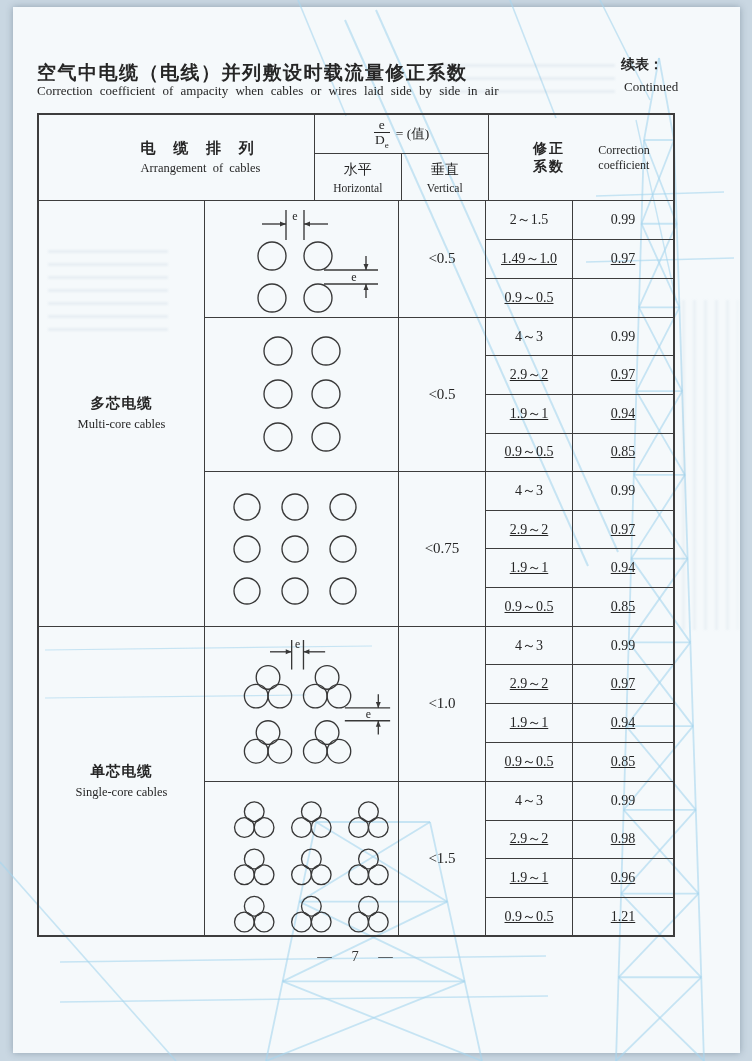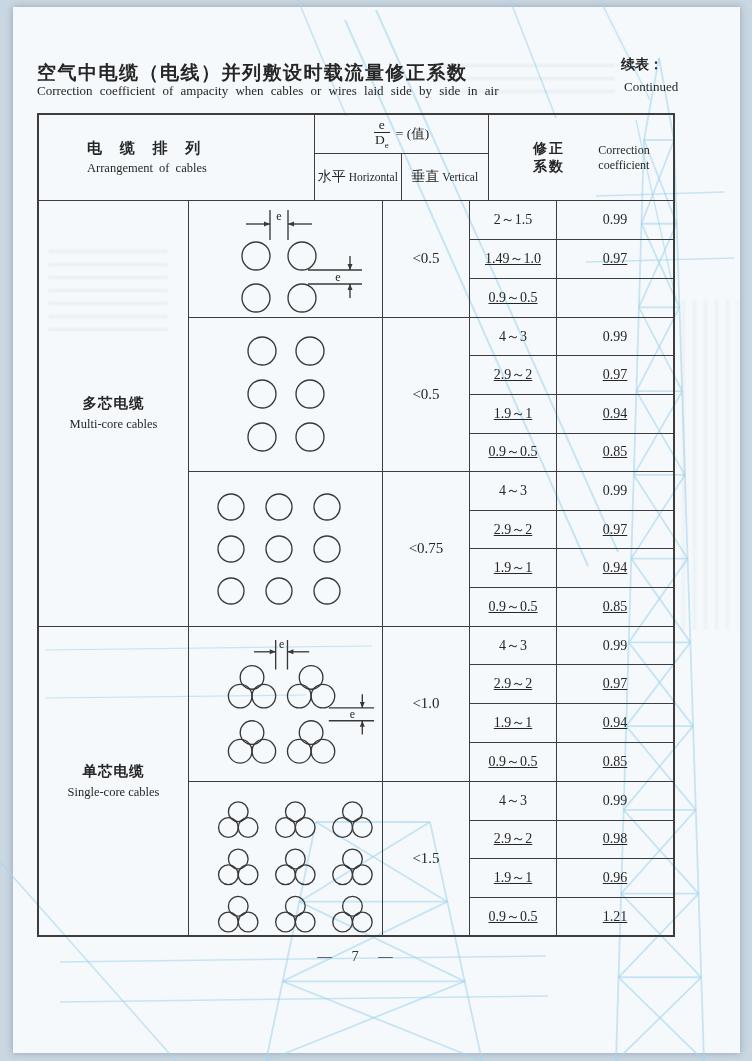--- a/index.html
+++ b/index.html
@@ -27,41 +27,41 @@
   .continued-zh{position:absolute; left:621px; top:56px; font-size:14px; font-weight:700;}
   .continued-en{position:absolute; left:624px; top:79px; font-size:13px;}
 
   .ctable{
     position:absolute; left:37px; top:113px; width:638px;
     border:2px solid var(--line); background:transparent;
     display:flex; flex-direction:column;
   }
   .thead{display:flex; height:86px; border-bottom:1.8px solid var(--line);}
   .th-arr{width:276px; border-right:1.6px solid var(--line);
-    display:flex; flex-direction:column; align-items:flex-start; justify-content:center; gap:3px;padding-left:48px;}
+    display:flex; flex-direction:column; align-items:center; justify-content:center; gap:3px;padding-left:48px;}
   .th-arr .zh{font-size:15px; letter-spacing:7px; font-weight:600;}
   .th-arr .en{font-size:12.5px; word-spacing:3px;}
   .th-ede{width:174px; border-right:1.6px solid var(--line); display:flex; flex-direction:column;}
   .formula-row{height:39px; border-bottom:1.6px solid var(--line);
     display:flex; align-items:center; justify-content:center; font-size:13.5px;}
   .frac{display:inline-flex; flex-direction:column; align-items:center; line-height:1.05; margin-right:6px;}
   .frac .num{padding:0 5px; border-bottom:1.1px solid var(--ink);}
   .frac .den sub{font-size:9px;}
   .hv-row{flex:1; display:flex;}
-  .hv{width:87px; display:flex; flex-direction:row; align-items:center; justify-content:center; gap:3px;}
+  .hv{width:87px; display:flex; flex-direction:column; align-items:center; justify-content:center; gap:3px;}
   .hv.first{border-right:1.6px solid var(--line);}
   .hv .zh{font-size:14px;}
   .hv .en{font-size:11.5px;}
   .th-coef{flex:1; display:flex; flex-direction:row; align-items:center; justify-content:center; gap:20px;margin-left:44px;}
   .th-coef .zh{font-size:14px; letter-spacing:2px; font-weight:600;}
   .th-coef .en{font-size:12px;}
 
   .section{display:flex;}
   .section + .section{border-top:1.8px solid var(--line);}
-  .cat-cell{width:150px; border-right:1.6px solid var(--line);
+  .cat-cell{width:166px; border-right:1.6px solid var(--line);
     display:flex; flex-direction:column; align-items:center; justify-content:center; gap:4px;}
   .cat-cell .zh{font-size:14.5px; letter-spacing:1px; font-weight:600;}
   .cat-cell .en{font-size:12.5px;}
   .blocks{flex:1; display:flex; flex-direction:column;}
   .block{display:flex;}
   .block + .block{border-top:1.6px solid var(--line);}
   .diagram-cell{width:194px; border-right:1.6px solid var(--line);
     display:flex; align-items:center; justify-content:center;}
   .horiz-cell{width:87px; border-right:1.6px solid var(--line);
     display:flex; align-items:center; justify-content:center; font-size:15px;}

